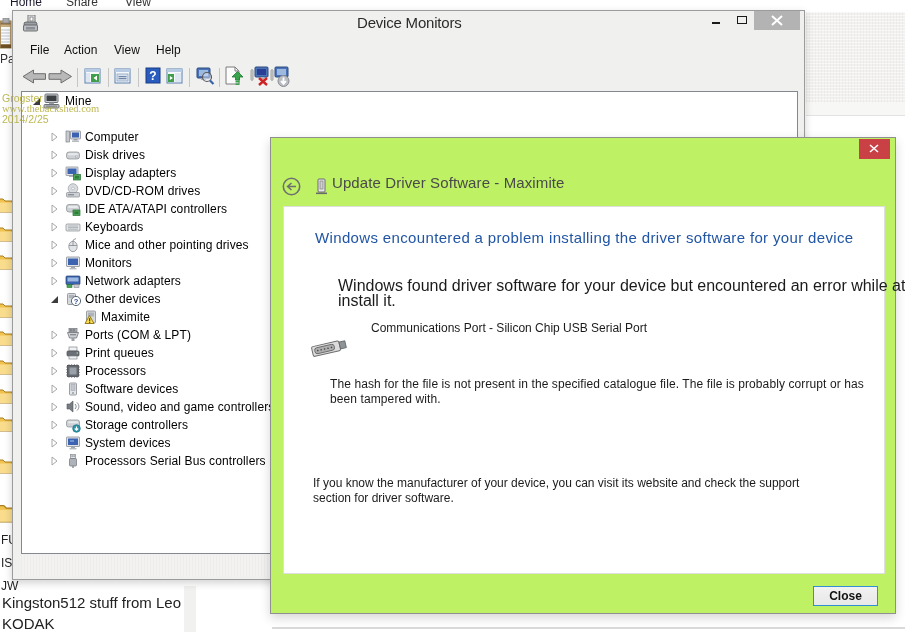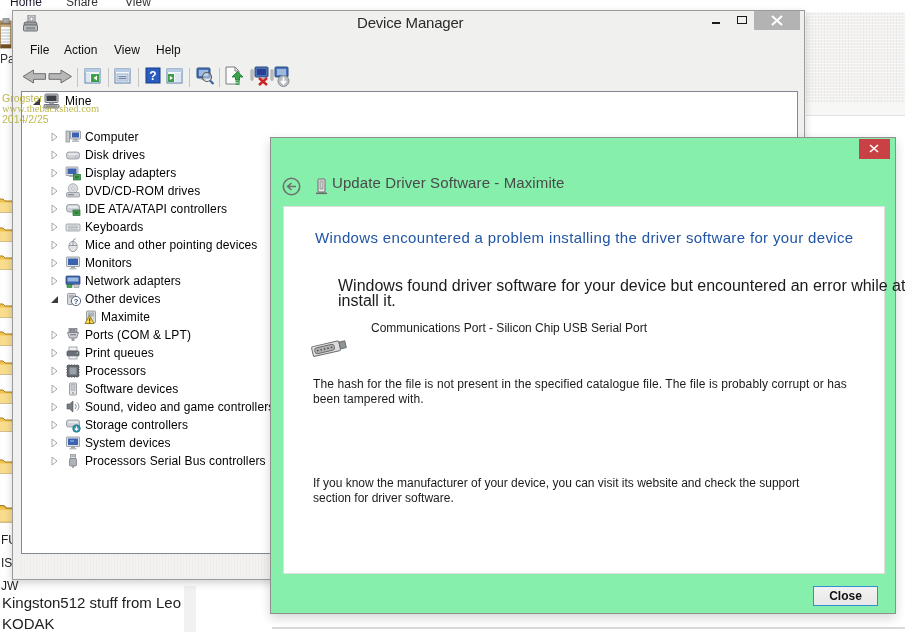--- a/index.html
+++ b/index.html
@@ -71,21 +71,21 @@
 
   <div class="abs" style="left:10px; top:4px; width:16px; height:17px;" id="dmicon">
     <svg width="16" height="17" viewBox="0 0 16 17">
       <rect x="5" y="0" width="7" height="9" fill="#e8e8e8" stroke="#777" stroke-width="1"></rect>
       <rect x="7" y="2" width="3" height="4" fill="#fff" stroke="#777" stroke-width="0.8"></rect>
       <rect x="1" y="7" width="13" height="4" rx="2" fill="#9aa0a6" stroke="#555" stroke-width="0.8"></rect>
       <rect x="0.5" y="10" width="14" height="6" rx="1" fill="#b9bdc2" stroke="#555" stroke-width="0.8"></rect>
       <rect x="3" y="12" width="9" height="2.5" fill="#8c9096"></rect>
     </svg>
   </div>
-  <div class="tx" style="left:344px; top:3px; font-size:15px; letter-spacing:-0.2px; color:#2b2b2b;">Device Manager</div>
+  <div class="tx" style="left:344px; top:3px; font-size:15px; letter-spacing:-0.2px; color:#2b2b2b;">Device Monitors</div>
 
   <div class="abs" style="left:699px; top:11px; width:8px; height:2.4px; background:#1a1a1a;"></div>
   <div class="abs" style="left:724px; top:5px; width:10px; height:8px; border:1.6px solid #1a1a1a; background:transparent;"></div>
   <div class="abs" style="left:741px; top:0px; width:46px; height:19px; background:#b3b3b3;">
     <svg width="46" height="19" viewBox="0 0 46 19">
         <path d="M18 5 L28 14 M28 5 L18 14" stroke="#ffffff" stroke-width="2"></path>
       </svg>
   </div>
 
   <div class="tx" style="left:17px; top:32px; font-size:12px; color:#111;">File</div>
@@ -258,21 +258,21 @@
     <div class="trow" style="top:144px;">
       <svg class="abs arr" width="7" height="10" viewBox="0 0 7 10">
           <path d="M1 1 L6 5 L1 9 Z" fill="#ffffff" stroke="#a7a7a7"></path>
         </svg>
       <svg class="abs i16" style="left:43px;" width="16" height="16" viewBox="0 0 16 16">
           <path d="M8 4 C8 2 10 2.5 11 1.5" stroke="#85898e" fill="none" stroke-width="0.9"></path>
           <ellipse cx="8" cy="9.5" rx="4.2" ry="5.2" fill="#e2e5e8" stroke="#85898e" stroke-width="0.8"></ellipse>
           <line x1="8" y1="4.5" x2="8" y2="9" stroke="#85898e" stroke-width="0.8"></line>
           <path d="M4 8.5 H12" stroke="#85898e" stroke-width="0.8"></path>
         </svg>
-      <span class="t">Mice and other pointing devices</span>
+      <span class="t">Mice and other pointing drives</span>
     </div>
     <div class="trow" style="top:162px;">
       <svg class="abs arr" width="7" height="10" viewBox="0 0 7 10">
           <path d="M1 1 L6 5 L1 9 Z" fill="#ffffff" stroke="#a7a7a7"></path>
         </svg>
       <svg class="abs i16" style="left:43px;" width="16" height="16" viewBox="0 0 16 16">
           <rect x="1.5" y="2" width="13" height="9.5" rx="0.5" fill="#dfe3e8" stroke="#7e838a" stroke-width="0.7"></rect>
           <rect x="3" y="3.5" width="10" height="6.5" fill="#3b63b0"></rect>
           <rect x="6" y="11.5" width="4" height="1.4" fill="#9aa0a6"></rect>
           <rect x="4.5" y="13" width="7" height="1.4" fill="#b6babf"></rect>
@@ -412,21 +412,21 @@
     </div>
   </div>
 
   <div class="abs" style="left:8px; top:544px; width:777px; height:22px; background:#f3f2f1; background-image:repeating-linear-gradient(90deg, rgba(225,223,220,0.28) 0 1px, transparent 1px 3px);"></div>
 </div>
 
 <div class="tx" style="left:2px; top:92px; font-size:10.5px; color:rgba(178,172,52,0.85); z-index:5;">Grogster</div>
 <div class="tx" style="left:2px; top:103px; font-size:10.5px; color:rgba(178,172,52,0.85); z-index:5;font-family:Liberation Serif, serif;">www.thebackshed.com</div>
 <div class="tx" style="left:2px; top:113px; font-size:10.5px; color:rgba(178,172,52,0.85); z-index:5;">2014/2/25</div>
 
-<div class="abs" id="dialog" style="left:270px; top:137px; width:626px; height:477px; background:#86efac; border:1px solid #8f8f8f; box-shadow:0 4px 10px rgba(0,0,0,0.16); z-index:10;">
+<div class="abs" id="dialog" style="left:270px; top:137px; width:626px; height:477px; background:#bef264; border:1px solid #8f8f8f; box-shadow:0 4px 10px rgba(0,0,0,0.16); z-index:10;">
 
   <div class="abs" style="left:588px; top:1px; width:31px; height:20px; background:#ca4145;">
     <svg width="31" height="20" viewBox="0 0 31 20">
         <path d="M11 6 L19 13 M19 6 L11 13" stroke="#ffffff" stroke-width="1.6"></path>
       </svg>
   </div>
 
   <div class="abs" style="left:11px; top:39px; width:19px; height:19px;">
     <svg width="19" height="19" viewBox="0 0 19 19">
       <circle cx="9.5" cy="9.5" r="8.2" fill="none" stroke="#707070" stroke-width="1.6"></circle>
@@ -455,20 +455,20 @@
           <rect x="5.5" y="10" width="20" height="6" rx="2.5" fill="#aeaeae" stroke="#5f5f5f" stroke-width="0.8"></rect>
           <circle cx="8.5" cy="13" r="0.8" fill="#444"></circle>
             <circle cx="12" cy="13" r="0.8" fill="#444"></circle>
           <circle cx="15.5" cy="13" r="0.8" fill="#444"></circle>
             <circle cx="19" cy="13" r="0.8" fill="#444"></circle>
           <circle cx="22.5" cy="13" r="0.8" fill="#444"></circle>
           <rect x="31" y="9.5" width="6" height="7" fill="#8f9498" stroke="#5f6468" stroke-width="0.8"></rect>
         </g>
       </svg>
     </div>
-    <div class="tx" style="left:29px; top:170px; font-size:12px; letter-spacing:0.1px; color:#1b1b1b; line-height:15px;">The hash for the file is not present in the specified catalogue file. The file is probably corrupt or has<br>been tampered with.</div>
+    <div class="tx" style="left:46px; top:170px; font-size:12px; letter-spacing:0.1px; color:#1b1b1b; line-height:15px;">The hash for the file is not present in the specified catalogue file. The file is probably corrupt or has<br>been tampered with.</div>
     <div class="tx" style="left:29px; top:269px; font-size:12px; letter-spacing:0px; color:#1b1b1b; line-height:15px;">If you know the manufacturer of your device, you can visit its website and check the support<br>section for driver software.</div>
   </div>
 
   <div class="abs" style="left:542px; top:448px; width:65px; height:20px; background:linear-gradient(#f2f2f2,#e8e8e8); border:1px solid #338fd4;font-weight:bold;">
     <div style="text-align:center; font-size:12px; color:#111; margin-top:2px;">Close</div>
   </div>
 </div>
 
 </body></html>

